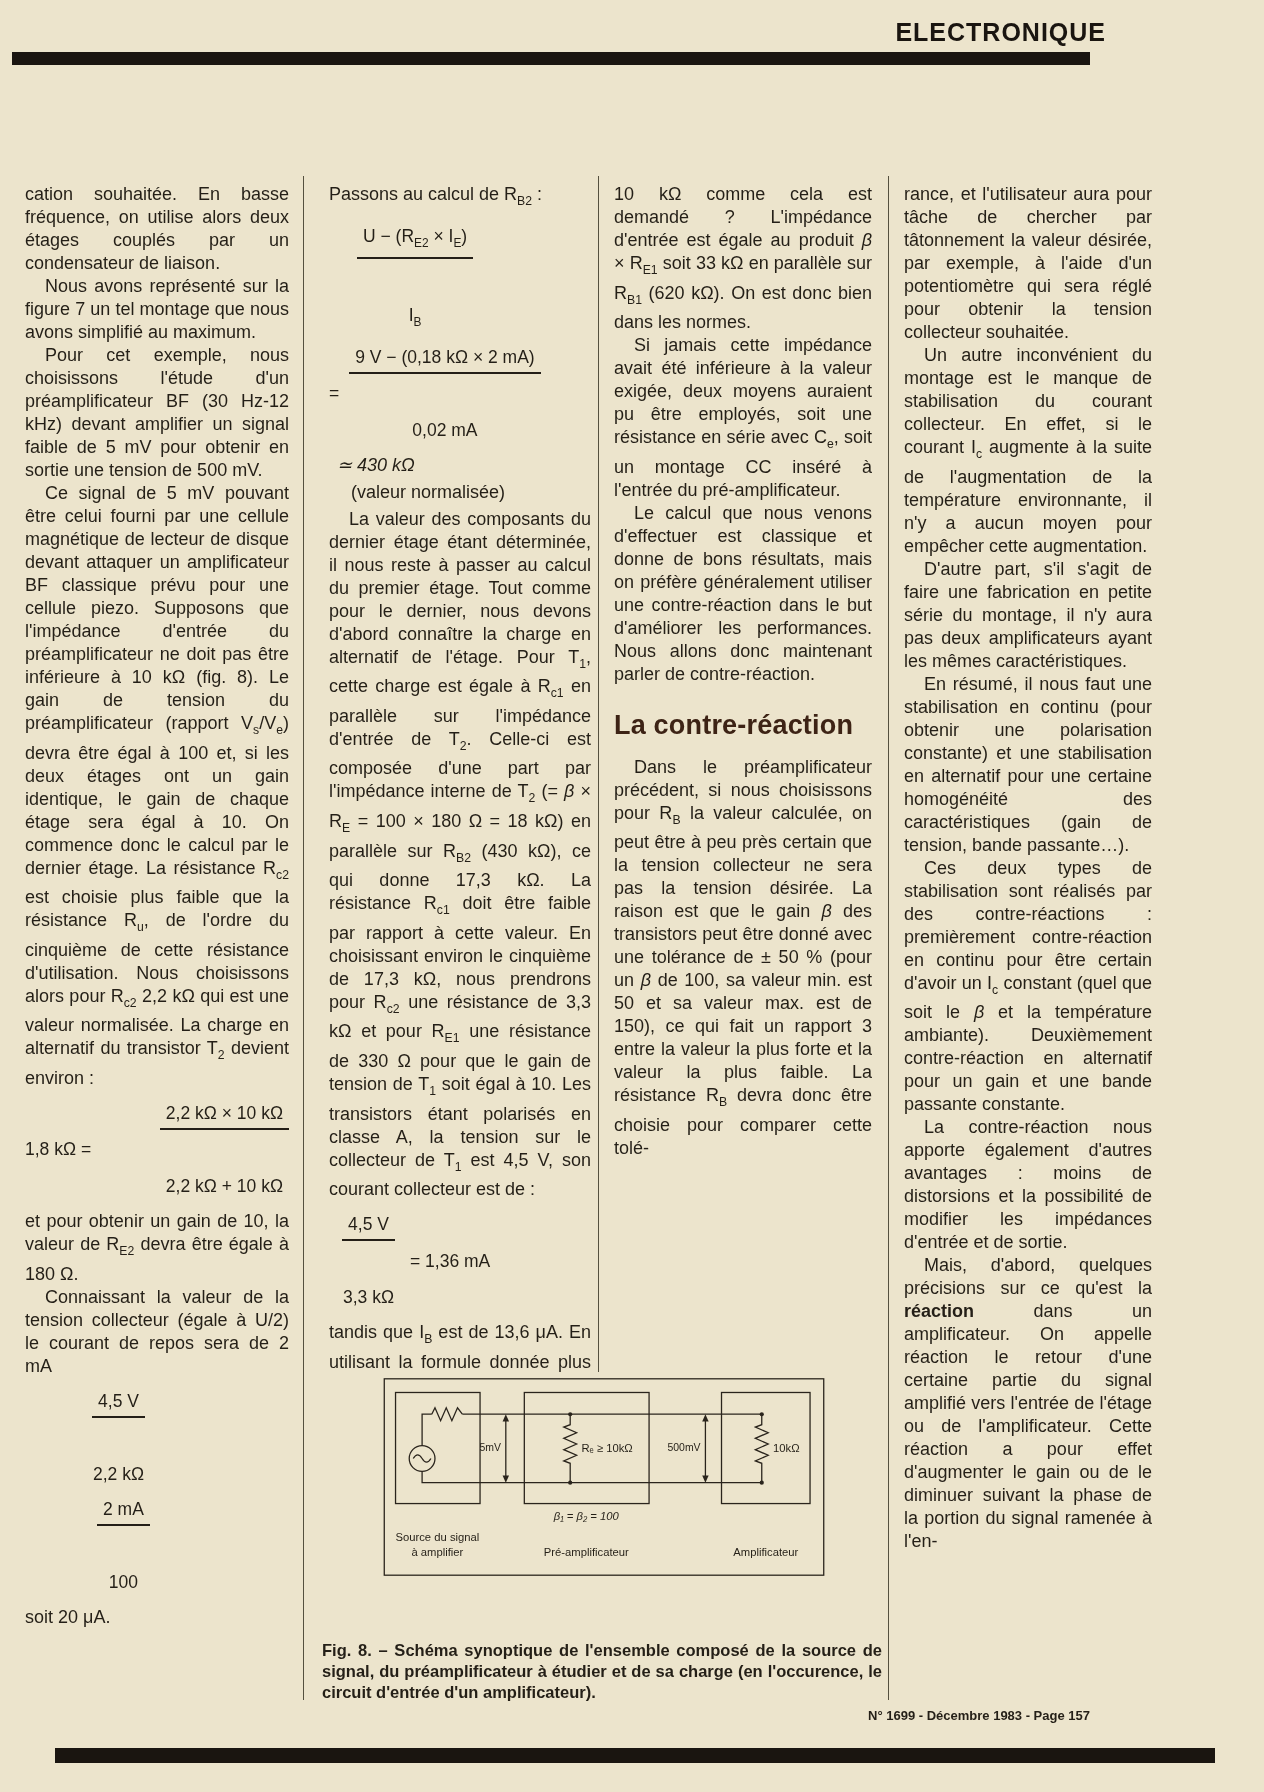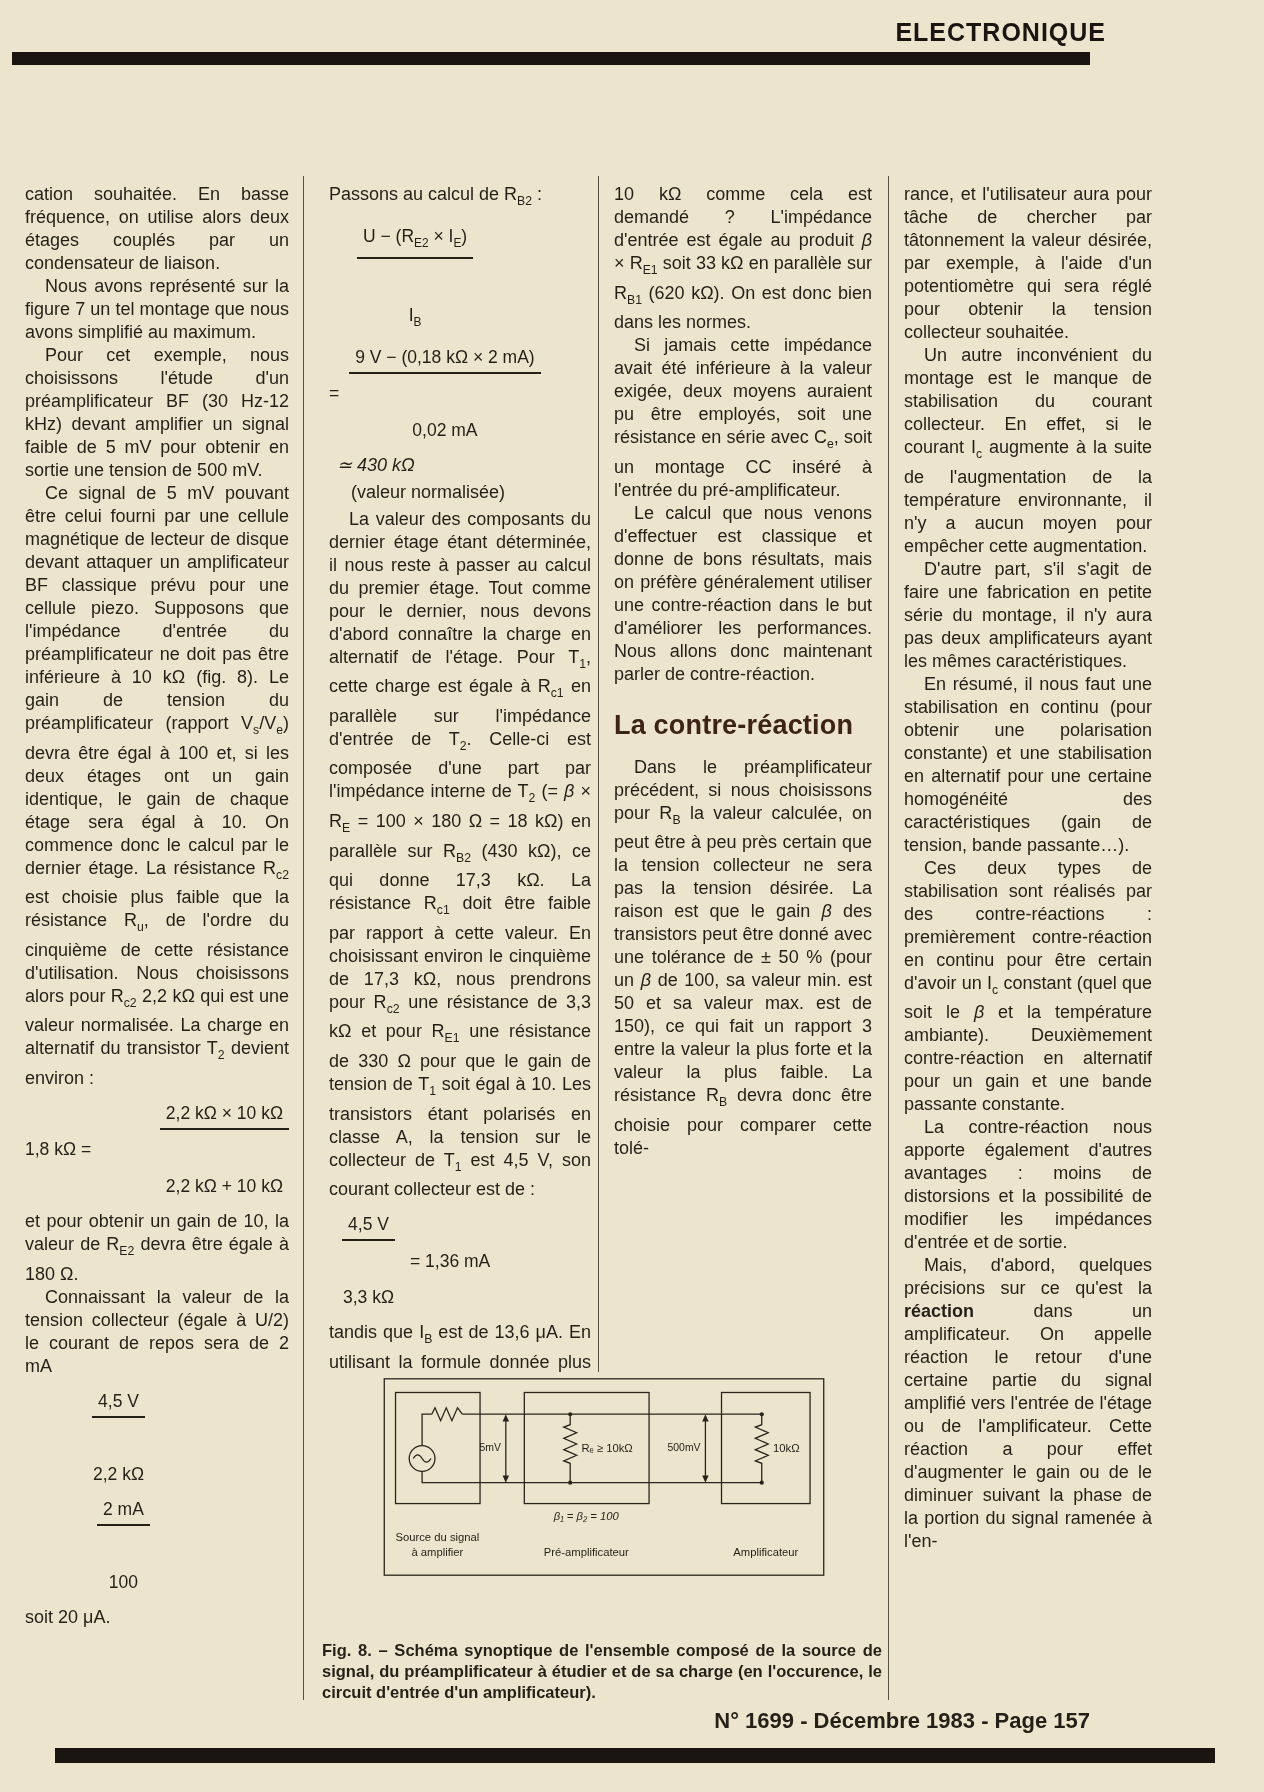--- a/index.html
+++ b/index.html
@@ -52,21 +52,21 @@
   .frac .den{padding:3px 6px 0;}
   .fline{margin:4px 0;}
   .figure-box{position:absolute;left:330px;top:1378px;width:548px;height:198px;}
   .figure-box svg{display:block;width:100%;height:100%;}
   .fig-caption{
     position:absolute;left:322px;top:1640px;width:560px;
     font-size:16.5px;line-height:21px;font-weight:700;text-align:justify;
   }
   .footer-text{
     position:absolute;top:1708px;left:12px;width:1078px;
-    text-align:right;font-size:22px;font-weight:700;
+    text-align:right;font-size:13px;font-weight:700;
   }
   .bottom-bar{position:absolute;top:1748px;left:55px;width:1160px;height:15px;background:var(--bar);}
 </style>
 </head>
 <body>
 
 <div class="masthead">ELECTRONIQUE</div>
 <div class="top-bar"></div>
 
 <div class="vrule" id="rule1"></div>

